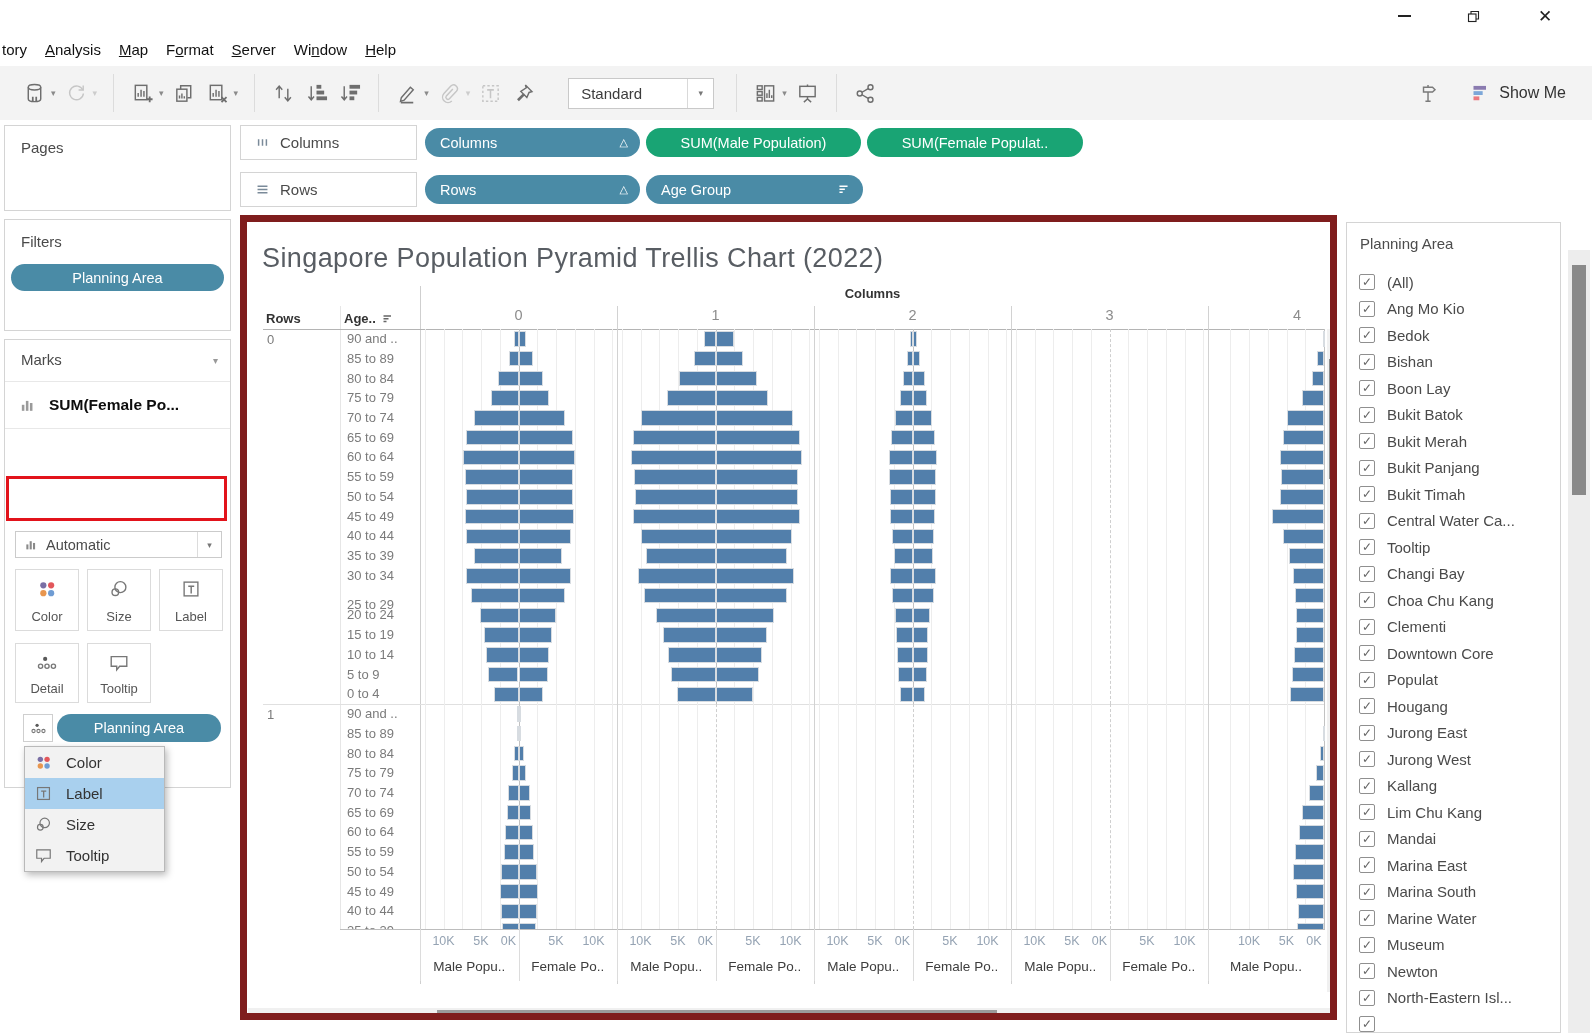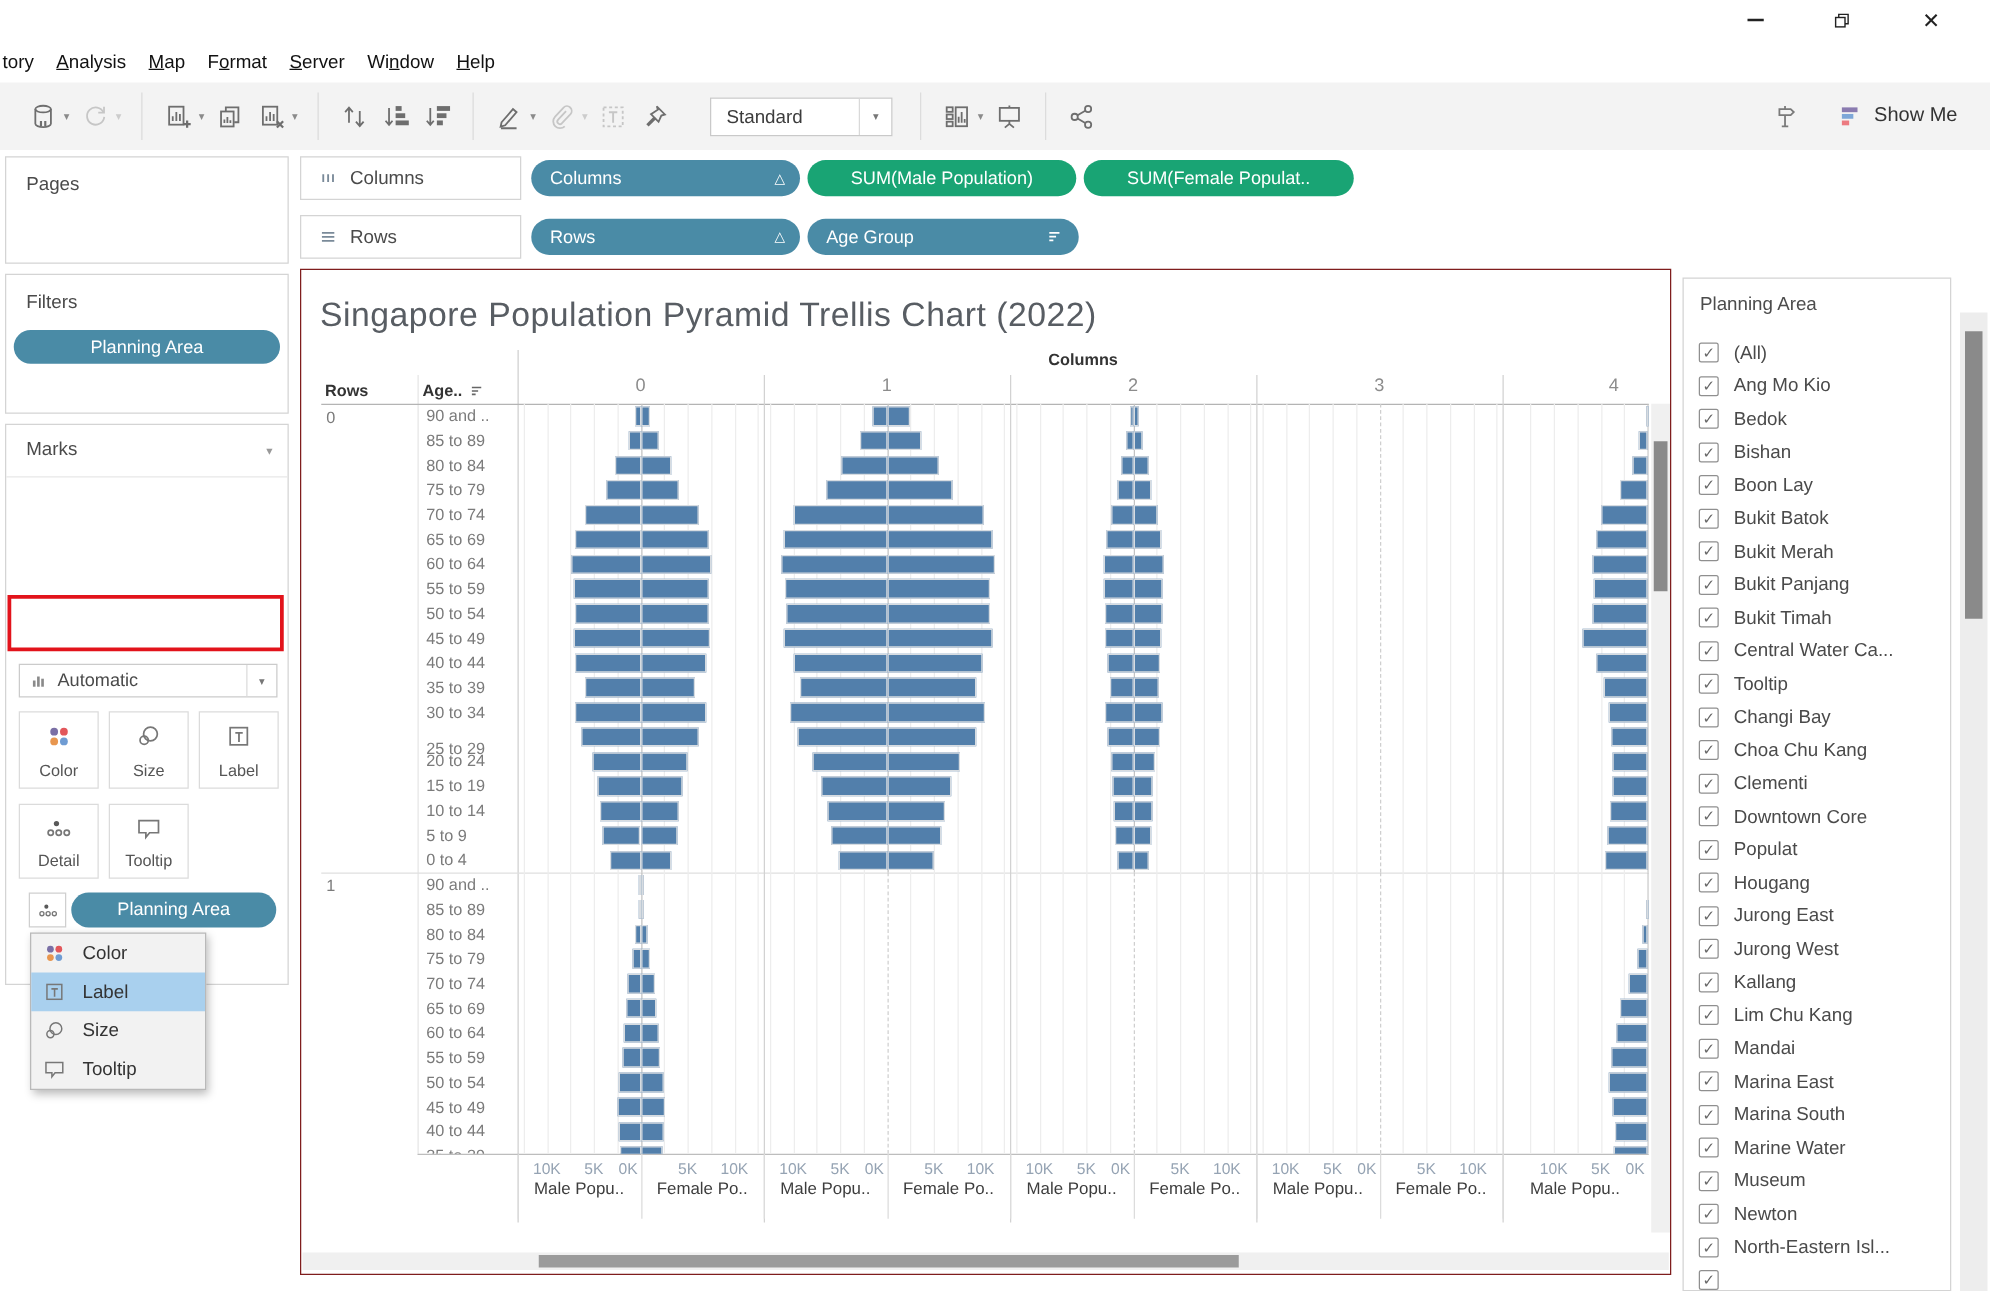--- a/index.html
+++ b/index.html
@@ -73,41 +73,41 @@
   .pill { position:absolute; top:3px; height:29px; border-radius:14.5px; color:#fff; font-size:14.5px; display:flex; align-items:center; white-space:nowrap; overflow:hidden; }
   .pill.blue { background:#4a8ba6; }
   .pill.green { background:#19a474; justify-content:center; }
   .pill .ptext { padding:0 12px 0 15px; }
   .pill.green .ptext { padding:0 10px; }
   .pill .pdelta { margin-left:auto; margin-right:12px; font-size:11px; }
   .pill .psort { margin-left:auto; margin-right:12px; width:15px; height:13px; }
   .pill .psort svg{width:100%;height:100%;}
 
   
-  #chartcard { position:absolute; left:240px; top:215px; width:1097px; height:805px; background:#fff; border:1px solid #7f1d1d; overflow:hidden; }
+  #chartcard { position:absolute; left:240px; top:215px; width:1097px; height:805px; background:#fff; border:7px solid #7f1d1d; overflow:hidden; }
   #chart-title { position:absolute; left:15px; top:21px; font-size:27px; font-weight:300; color:#585d63; letter-spacing:0.4px; }
   .hline { position:absolute; height:1px; }
   .vline { position:absolute; width:1px; }
   #columns-header { position:absolute; left:173px; top:64px; width:905px; text-align:center; font-size:13px; font-weight:bold; color:#333; }
   .colticklabel { position:absolute; top:85px; transform:translateX(-50%); font-size:14.5px; color:#8c8c8c; }
   #rows-header { position:absolute; left:19px; top:89px; font-size:13px; font-weight:bold; color:#333; }
   #age-header { position:absolute; left:97px; top:89px; font-size:13px; font-weight:bold; color:#333; display:flex; align-items:center; gap:5px; }
   #age-header .sico { width:13px; height:12px; } #age-header .sico svg{width:100%;height:100%;}
   #plot { position:absolute; left:173px; top:107px; width:905px; height:600px; overflow:hidden; z-index:2; }
   .grid { position:absolute; width:1px; background:#ededed; top:0; height:600px; }
   .cline { position:absolute; width:0; border-left:1px solid #c2c2c2; }
   .cline.dashed { border-left:1px dashed #cfcfcf; }
   .bar { position:absolute; height:15.5px; border:1px solid #d7dce1; }
   #agecol { position:absolute; left:90px; top:107px; width:82px; height:600px; overflow:hidden; }
   .agelabel { position:absolute; left:10px; font-size:13px; color:#7b7b7b; white-space:nowrap; }
   .rowidx { position:absolute; left:20px; font-size:13px; color:#7b7b7b; }
   #xaxis { position:absolute; left:173px; top:707px; width:905px; height:60px; overflow:hidden; }
   .axsep { position:absolute; top:0; height:52px; width:1px; background:#dcdcdc; }
   .axtick { position:absolute; top:5px; transform:translateX(-50%); font-size:12.5px; color:#95a3b3; }
-  .axtitle { position:absolute; top:20px; transform:translateX(-50%); font-size:13.5px; color:#3d3d3d; white-space:nowrap; }
+  .axtitle { position:absolute; top:30px; transform:translateX(-50%); font-size:13.5px; color:#3d3d3d; white-space:nowrap; }
   #hscroll { position:absolute; left:1px; top:786px; width:1093px; height:14px; background:#f0f0f0; }
   #hscroll .thumb { position:absolute; left:189px; top:2px; width:560px; height:10px; background:#9b9b9b; }
   #vscroll { position:absolute; left:1080px; top:107px; width:15px; height:663px; background:#f0f0f0; }
   #vscroll .thumb { position:absolute; left:2px; top:30px; width:11px; height:120px; background:#8a8a8a; }
 
   
   #filtercard { position:absolute; left:1346px; top:222px; width:215px; height:811px; background:#fff; border:1px solid #d4d4d4; overflow:hidden; }
   #filtercard .ftitle { position:absolute; left:13px; top:12px; font-size:15px; color:#4c4c4c; }
   .fitem { position:absolute; left:0; width:100%; height:26px; display:flex; align-items:center; padding-left:12px; }
   .fcheck { width:16px; height:16px; border:1px solid #8f8f8f; border-radius:2px; background:#fff; display:flex; align-items:center; justify-content:center; font-size:12px; color:#666; flex:none; }
@@ -287,20 +287,28 @@
 
 <div class="card" style="left:4px;top:219px;width:227px;height:112px">
   <div class="cardlabel">Filters</div>
   <div class="tealpill" style="left:6px;top:44px;width:213px;height:27px">Planning Area</div>
 </div>
 
 <div class="card" id="markscard" style="left:4px;top:339px;width:227px;height:449px">
   <div class="cardlabel" style="top:11px">Marks</div>
   <div style="position:absolute;right:12px;top:15px;font-size:10px;color:#999">▾</div>
   <div id="marksitems" style="position:absolute;left:0;top:41px;width:225px;border-top:1px solid #e8e8e8">
+      <div class="marksrow hl" style="position: relative; left: 0px;">
+        <div class="mico"><svg viewBox="0 0 24 24" fill="none" stroke="#6e6e6e" stroke-width="1.5">
+            <rect x="4" y="11" width="3.6" height="8.5" fill="#9a9a9a" stroke="none"></rect>
+            <rect x="9.7" y="5.5" width="3.6" height="14" fill="#9a9a9a" stroke="none"></rect>
+            <rect x="15.4" y="8.5" width="3.6" height="11" fill="#9a9a9a" stroke="none"></rect>
+          </svg></div>
+        <div class="mtext">SUM(Female Po...</div>
+      </div>
     </div>
   <div id="redbox"></div>
   <div id="marktype-select">
     <span class="mico"><svg viewBox="0 0 24 24" fill="none" stroke="#6e6e6e" stroke-width="1.5">
           <rect x="4" y="11" width="3.6" height="8.5" fill="#8a8a8a" stroke="none"></rect>
           <rect x="9.7" y="5.5" width="3.6" height="14" fill="#8a8a8a" stroke="none"></rect>
           <rect x="15.4" y="8.5" width="3.6" height="11" fill="#8a8a8a" stroke="none"></rect>
         </svg></span>
     <span class="mtext">Automatic</span>
     <span class="scaret">▾</span>

